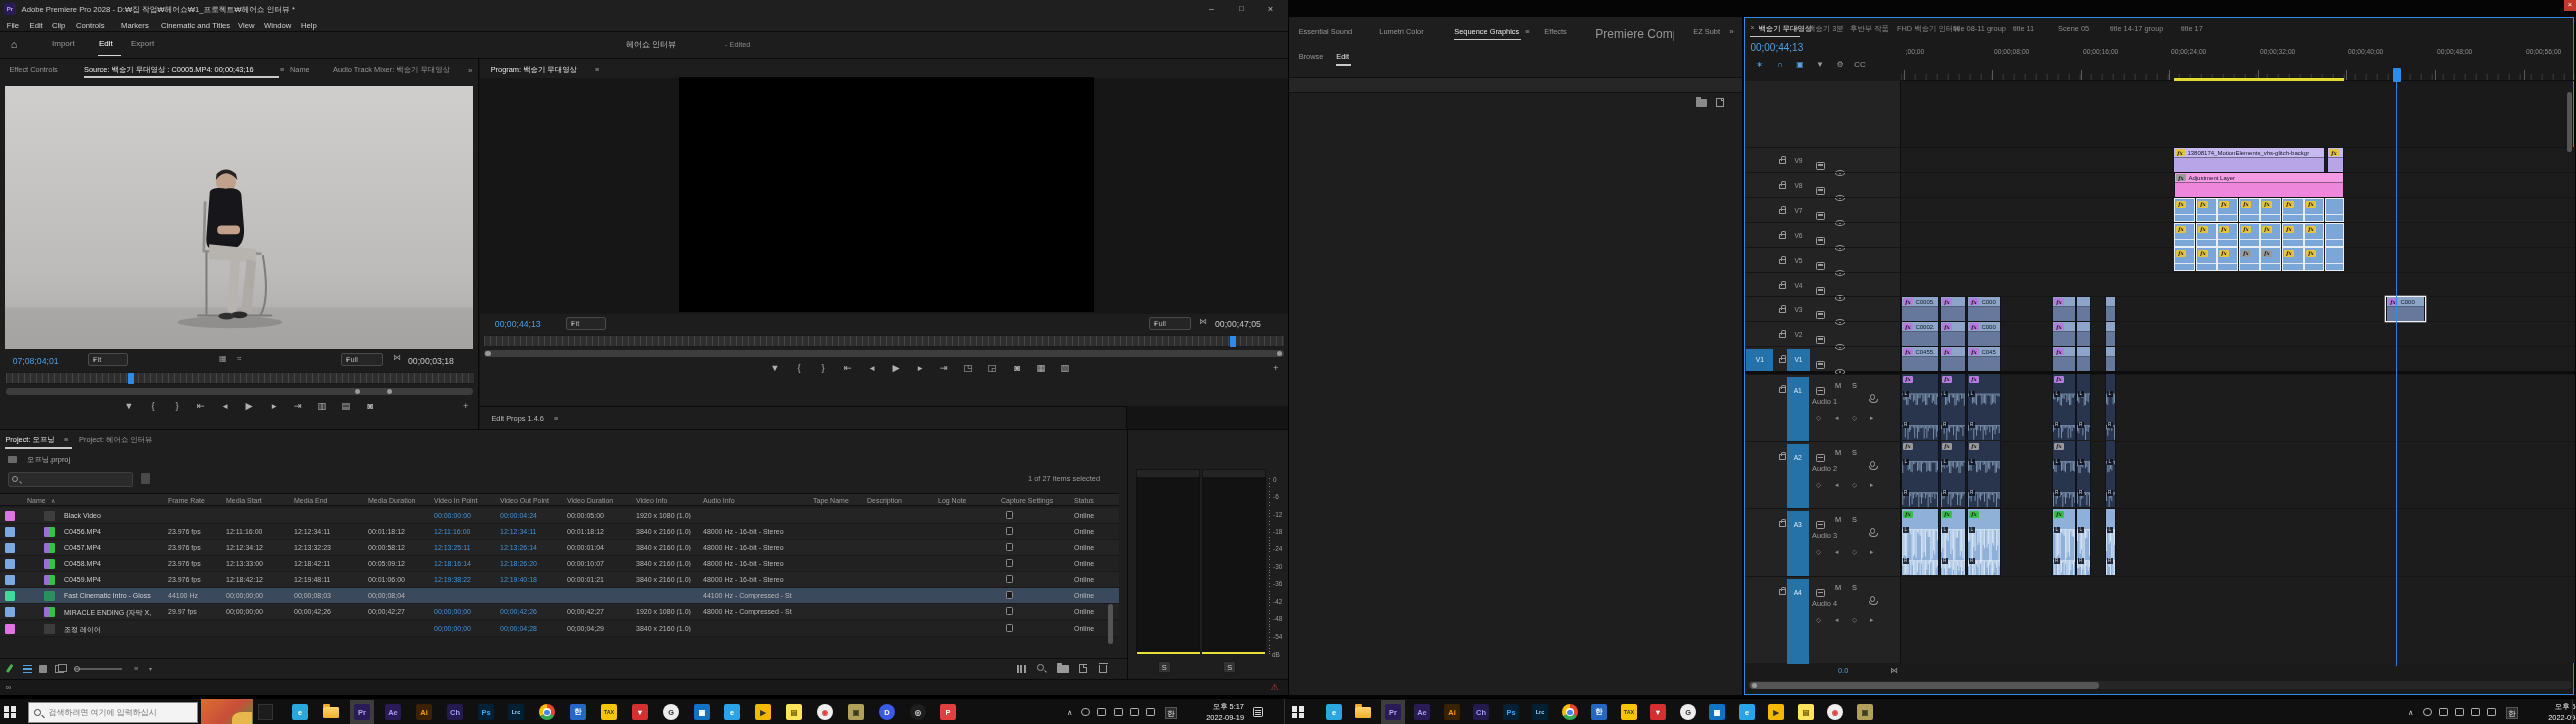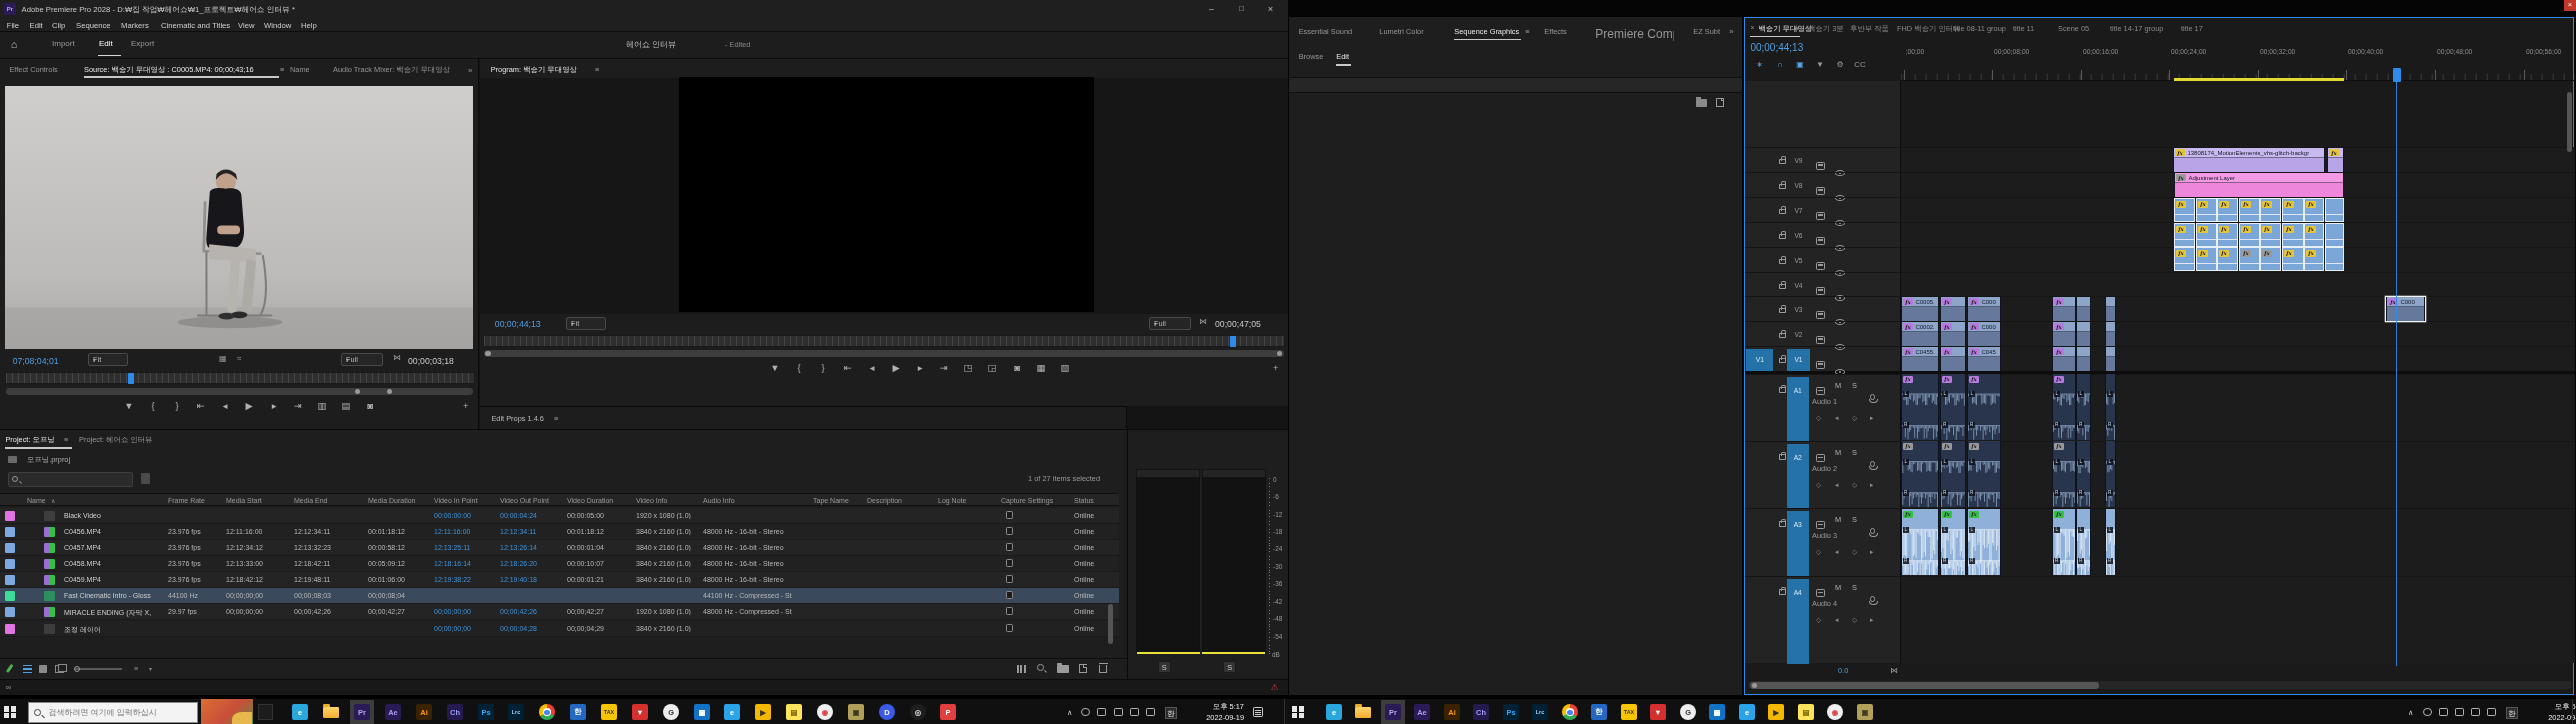--- a/index.html
+++ b/index.html
@@ -36,21 +36,21 @@
         <div class="abs t" style="left: 4px; top: 3.4px; width: 12px; height: 12px; background: rgb(42, 26, 85); color: rgb(185, 166, 242); border-radius: 1.3px; font: bold 6px &quot;Liberation Sans&quot;, sans-serif; display: flex; align-items: center; justify-content: center;">Pr</div>
         <div class="abs t" style="left: 21.5px; top: 4.7px; font-size: 7.7px; color: rgb(201, 201, 201);">Adobe Premiere Pro 2028 - D:₩집 작업₩헤어쇼₩1_프로젝트₩헤어쇼 인터뷰 *</div>
         <div class="abs t" style="left: 1198px; top: 4px; width: 27px; text-align: center; color: rgb(187, 187, 187); font-size: 8.7px;">–</div>
         <div class="abs t" style="left: 1228px; top: 4px; width: 27px; text-align: center; color: rgb(187, 187, 187); font-size: 8px;">□</div>
         <div class="abs t" style="left: 1257px; top: 3.4px; width: 27px; text-align: center; color: rgb(187, 187, 187); font-size: 9.4px;">×</div>
       </div>
       <div class="abs" style="left: 0px; top: 19px; width: 1288px; height: 13.4px; background: rgb(31, 31, 31); border-bottom: 0.7px solid rgb(12, 12, 12);">
         <div class="abs t" style="left: 6.7px; top: 2px; font-size: 7.7px; color: rgb(207, 207, 207);">File</div>
         <div class="abs t" style="left: 29.5px; top: 2px; font-size: 7.7px; color: rgb(207, 207, 207);">Edit</div>
         <div class="abs t" style="left: 52px; top: 2px; font-size: 7.7px; color: rgb(207, 207, 207);">Clip</div>
-        <div class="abs t" style="left: 76px; top: 2px; font-size: 7.7px; color: rgb(207, 207, 207);">Sequence</div>
+        <div class="abs t" style="left: 76px; top: 2px; font-size: 7.7px; color: rgb(207, 207, 207);">Controls</div>
         <div class="abs t" style="left: 121px; top: 2px; font-size: 7.7px; color: rgb(207, 207, 207);">Markers</div>
         <div class="abs t" style="left: 161px; top: 2px; font-size: 7.7px; color: rgb(207, 207, 207);">Cinematic and Titles</div>
         <div class="abs t" style="left: 238px; top: 2px; font-size: 7.7px; color: rgb(207, 207, 207);">View</div>
         <div class="abs t" style="left: 264px; top: 2px; font-size: 7.7px; color: rgb(207, 207, 207);">Window</div>
         <div class="abs t" style="left: 301px; top: 2px; font-size: 7.7px; color: rgb(207, 207, 207);">Help</div>
       </div>
       <div class="abs" style="left: 0px; top: 32px; width: 1288px; height: 27px; background: rgb(29, 29, 29); border-bottom: 0.7px solid rgb(12, 12, 12);">
         <div class="abs t" style="left: 10.7px; top: 6px; font-size: 10.7px; color: rgb(184, 184, 184);">⌂</div>
         <div class="abs t" style="left: 52px; top: 7.4px; font-size: 8px; color: rgb(154, 154, 154);">Import</div>
         <div class="abs t" style="left: 99px; top: 7.4px; font-size: 8px; color: rgb(255, 255, 255);">Edit</div>

